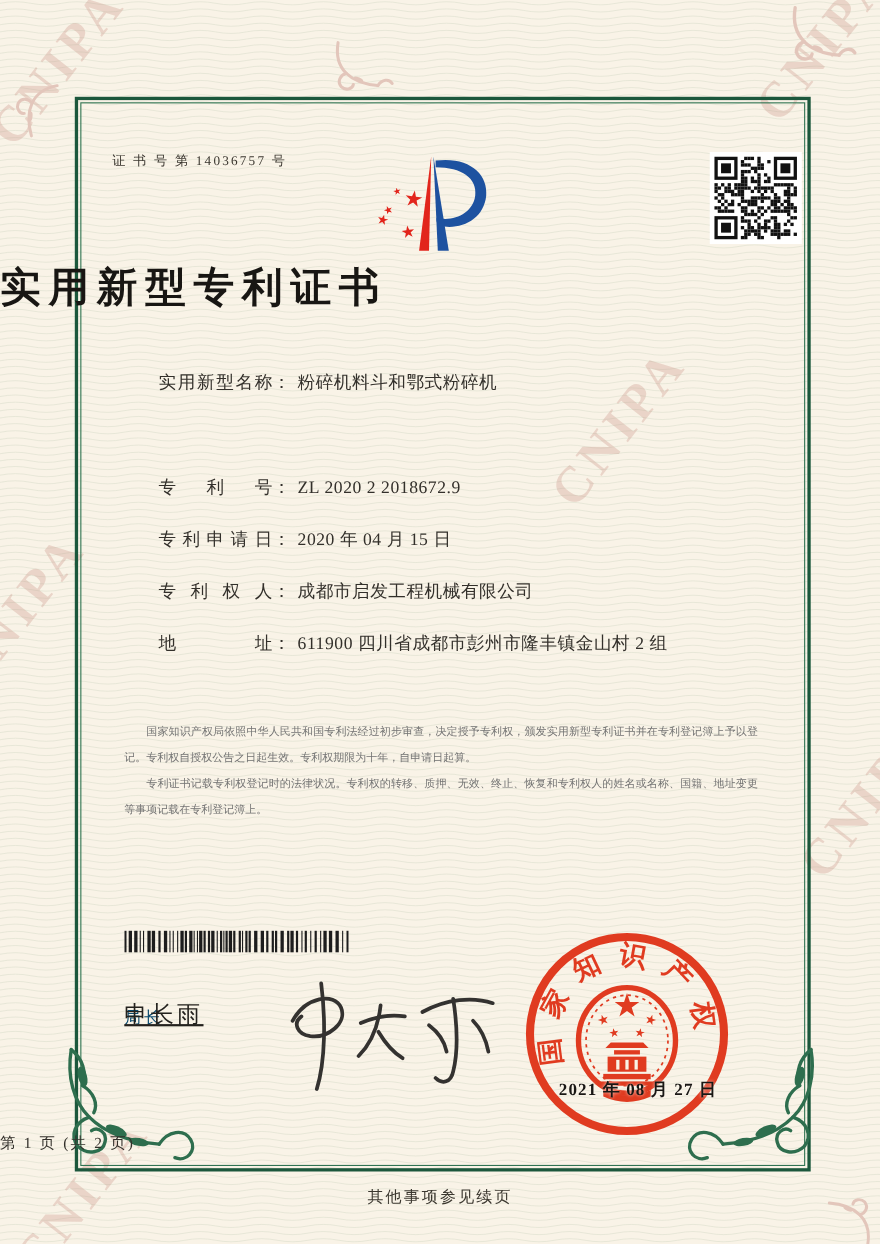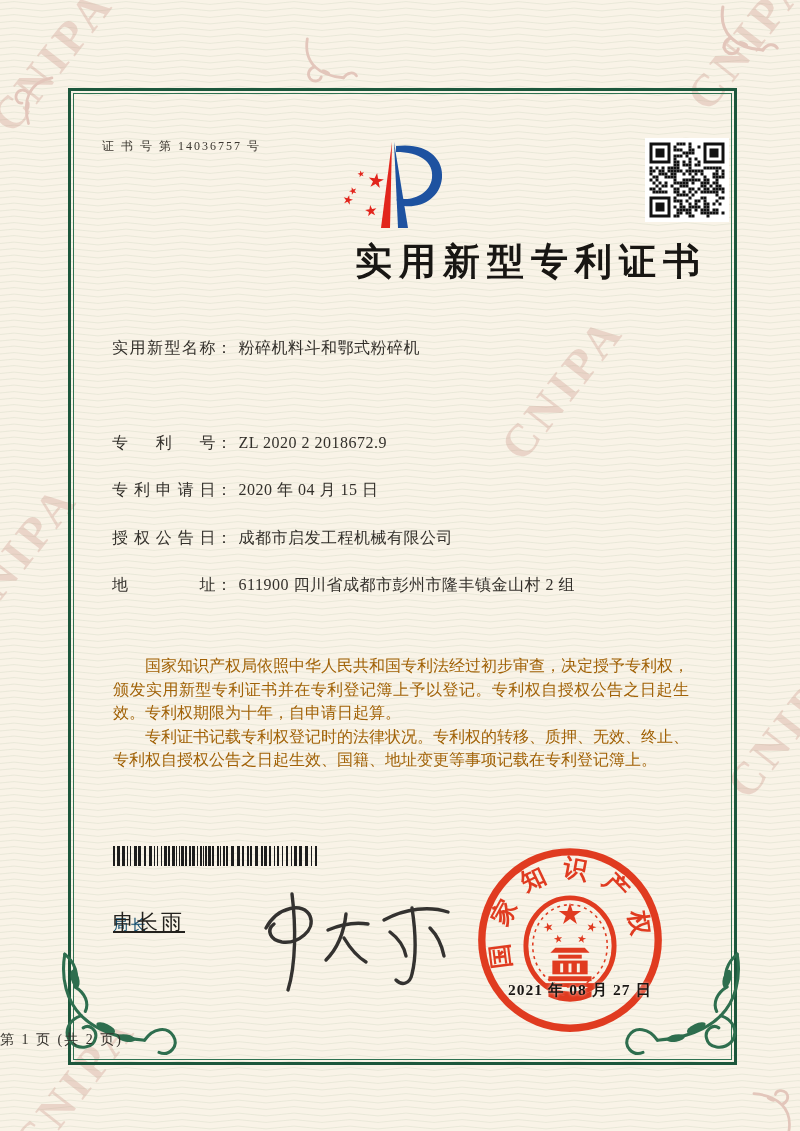--- a/index.html
+++ b/index.html
@@ -15,32 +15,32 @@
   .flourish.pink ellipse{fill:#e3c6bb;}
   
   .cert-border{position:absolute;left:68px;top:88px;width:663px;height:971px;
                border:3px solid #1c573c;z-index:2;}
   .cert-border-inner{position:absolute;inset:2px;border:1px solid #2f7352;}
   
   .content{position:absolute;inset:0;z-index:4;}
   .cert-no{position:absolute;left:102px;top:138px;font-size:12px;letter-spacing:2px;color:#3a362f;}
   .logo-svg{position:absolute;left:338px;top:136px;}
   .qr-svg{position:absolute;left:645px;top:138px;}
-  .title{position:absolute;left:0;top:237px;width:707px;text-align:right;
+  .title{position:absolute;left:0;top:237px;width:707px;text-align:left;
          font-size:37px;font-weight:bold;letter-spacing:7px;color:#181613;}
   .field-row{position:absolute;left:112px;font-size:16px;letter-spacing:0.5px;
              white-space:nowrap;color:#33302b;}
   .r1{top:338px}.r2{top:386px}.r3{top:433px}.r4{top:480px}
   .r5{top:528px}.r6{top:575px}.r7{top:622px}
   .flabel{display:inline-block;width:104px;text-align:justify;text-align-last:justify;
-          vertical-align:bottom;}
+          vertical-align:bottom;margin-left:32px;}
   .fvalue{padding-left:6px;}
   .pair2{position:absolute;left:261px;top:0;}
-  .paras{position:absolute;left:113px;top:654px;width:576px;font-size:16px;
-         line-height:23.6px;text-align:justify;color:#a16207;}
+  .paras{position:absolute;left:113px;top:654px;width:576px;font-size:10px;
+         line-height:23.6px;text-align:justify;color:#737373;}
   .paras p{margin:0;text-indent:2em;}
   .barcode-svg{position:absolute;left:113px;top:846px;}
   .signer-title{position:absolute;left:113px;top:916px;font-size:15px;letter-spacing:3px;
                 font-family:Liberation Mono, monospace;color:#0c4a6e;}
   .signer-name{position:absolute;left:113px;top:908px;font-size:21px;letter-spacing:3px;
                font-family:"Liberation Sans","DejaVu Sans",sans-serif;color:#23211d;text-decoration:underline;}
   .sig-svg{position:absolute;left:226px;top:886px;}
   .seal-svg{position:absolute;left:472px;top:842px;mix-blend-mode:multiply;opacity:0.96;}
   .seal-date{position:absolute;left:496px;top:980px;width:168px;text-align:center;z-index:5;
              font-size:15.5px;font-weight:bold;letter-spacing:1px;color:#191714;
@@ -564,29 +564,29 @@
     <div class="field-row r1">
       <span class="flabel">实用新型名称</span><span>：</span><span class="fvalue">粉碎机料斗和鄂式粉碎机</span>
     </div>
     <div class="field-row r3">
       <span class="flabel">专利号</span><span>：</span><span class="fvalue">ZL 2020 2 2018672.9</span>
     </div>
     <div class="field-row r4">
       <span class="flabel">专利申请日</span><span>：</span><span class="fvalue">2020 年 04 月 15 日</span>
     </div>
     <div class="field-row r5">
-      <span class="flabel">授权公告日</span><span>：</span><span class="fvalue">成都市启发工程机械有限公司</span>
+      <span class="flabel">专利权人</span><span>：</span><span class="fvalue">成都市启发工程机械有限公司</span>
     </div>
     <div class="field-row r6">
       <span class="flabel">地址</span><span>：</span><span class="fvalue">611900 四川省成都市彭州市隆丰镇金山村 2 组</span>
     </div>
 
     <div class="paras">
       <p>国家知识产权局依照中华人民共和国专利法经过初步审查，决定授予专利权，颁发实用新型专利证书并在专利登记簿上予以登记。专利权自授权公告之日起生效。专利权期限为十年，自申请日起算。</p>
-      <p>专利证书记载专利权登记时的法律状况。专利权的转移、质押、无效、终止、专利权自授权公告之日起生效、国籍、地址变更等事项记载在专利登记簿上。</p>
+      <p>专利证书记载专利权登记时的法律状况。专利权的转移、质押、无效、终止、恢复和专利权人的姓名或名称、国籍、地址变更等事项记载在专利登记簿上。</p>
     </div>
 
     <svg class="barcode-svg" id="barcode" width="204" height="20">
         <rect x="0" y="0" width="2" height="20" fill="#1d1d1d"></rect>
         <rect x="4" y="0" width="3" height="20" fill="#1d1d1d"></rect>
         <rect x="9" y="0" width="3" height="20" fill="#1d1d1d"></rect>
         <rect x="14" y="0" width="1" height="20" fill="#1d1d1d"></rect>
         <rect x="17" y="0" width="1" height="20" fill="#1d1d1d"></rect>
         <rect x="21" y="0" width="3" height="20" fill="#1d1d1d"></rect>
         <rect x="25" y="0" width="3" height="20" fill="#1d1d1d"></rect>
@@ -674,14 +674,15 @@
         <rect x="98.5" y="124" width="3" height="9" fill="#f9f3e7"></rect>
         <rect x="107" y="124" width="3" height="9" fill="#f9f3e7"></rect>
         <rect x="78" y="137" width="44" height="5"></rect>
         <rect x="74" y="144" width="52" height="4"></rect>
         <path d="M78,152 Q100,162 122,152 L122,158 Q100,168 78,158 Z"></path>
       </g>
     </svg>
     <div class="seal-date">2021 年 08 月 27 日</div>
 
     <div class="page-num">第 1 页 (共 2 页)</div>
+    <div class="cont-note">其他事项参见续页</div>
   </div>
 </div>
 
 </body></html>

